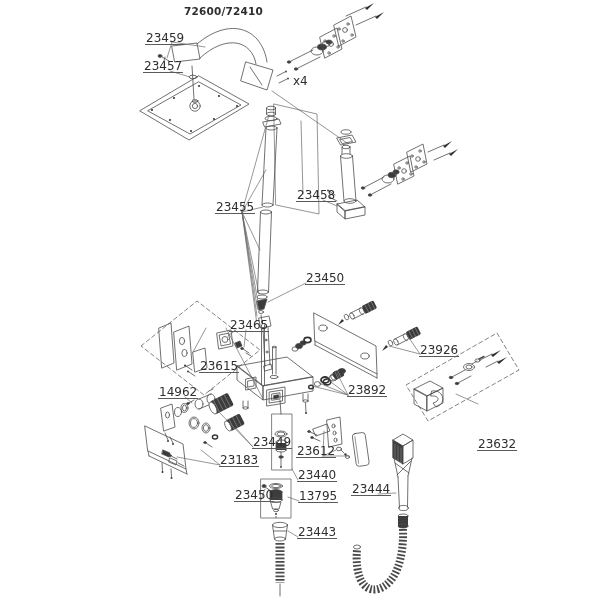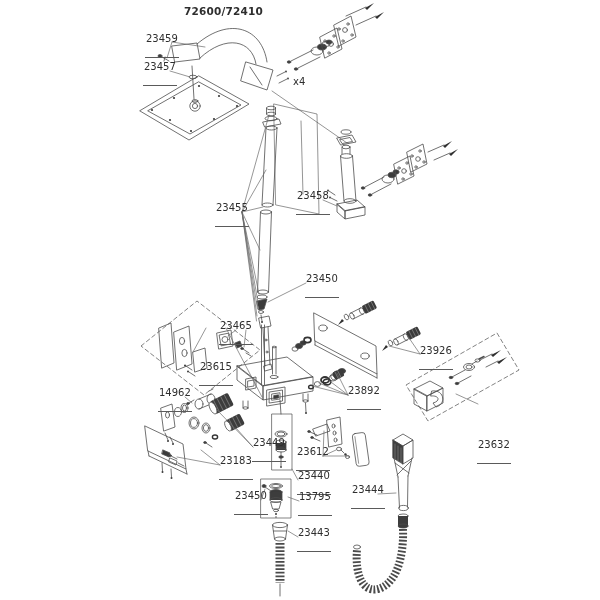--- a/index.html
+++ b/index.html
@@ -1,19 +1,19 @@
 <!DOCTYPE html>
 <html><head>
 <meta charset="utf-8">
 <style>
   html,body{margin:0;padding:0;background:#ffffff;width:600px;height:600px;overflow:hidden;}
   #stage{position:relative;width:600px;height:540px;font-family:"DejaVu Sans","Liberation Sans",sans-serif;}
   #art{position:absolute;left:0;top:0;}
-  .lbl{position:absolute;font-size:10px;line-height:9px;color:#2e2e2e;
-       border-bottom:1px solid #5a5a5a;padding:0 1px 14px 1px;letter-spacing:0px;white-space:nowrap;}
+  .lbl{position:absolute;font-size:12px;line-height:9px;color:#2e2e2e;
+       border-bottom:1px solid #5a5a5a;padding:0 1px 1px 1px;letter-spacing:0px;white-space:nowrap;}
   .lbl.nounder{border-bottom:none;}
   #title{position:absolute;left:184px;top:5px;font-size:10.5px;font-weight:600;color:#2e2e2e;letter-spacing:0.2px;}
   svg *{vector-effect:non-scaling-stroke;}
 </style>
 </head>
 <body>
 
 <div id="stage">
 
 <svg id="art" width="600" height="600" viewBox="0 0 600 600" fill="none" stroke="#4d4d4d" stroke-width="0.8" stroke-linecap="round" stroke-linejoin="round">
@@ -475,21 +475,21 @@
 
   <div id="title">72600/72410</div>
 
   <div class="lbl" style="left:145px;top:34px;">23459</div>
   <div class="lbl" style="left:143px;top:62px;">23457</div>
   <div class="lbl nounder" style="left:292px;top:77px;">x4</div>
   <div class="lbl" style="left:215px;top:203px;">23455</div>
   <div class="lbl" style="left:296px;top:191px;">23458</div>
   <div class="lbl" style="left:305px;top:274px;">23450</div>
   <div class="lbl" style="left:199px;top:318px;margin-top:44px;">23615</div>
-  <div class="lbl" style="left:219px;top:321px;">23465</div>
+  <div class="lbl" style="left:229px;top:321px;">23465</div>
   <div class="lbl" style="left:419px;top:346px;">23926</div>
   <div class="lbl" style="left:347px;top:386px;">23892</div>
   <div class="lbl" style="left:477px;top:396px;margin-top:44px;">23632</div>
   <div class="lbl" style="left:158px;top:388px;">14962</div>
   <div class="lbl" style="left:252px;top:438px;">23449</div>
   <div class="lbl" style="left:219px;top:456px;">23183</div>
   <div class="lbl" style="left:296px;top:447px;">23612</div>
   <div class="lbl" style="left:297px;top:471px;">23440</div>
   <div class="lbl" style="left:234px;top:491px;">23450</div>
   <div class="lbl" style="left:298px;top:492px;">13795</div>

